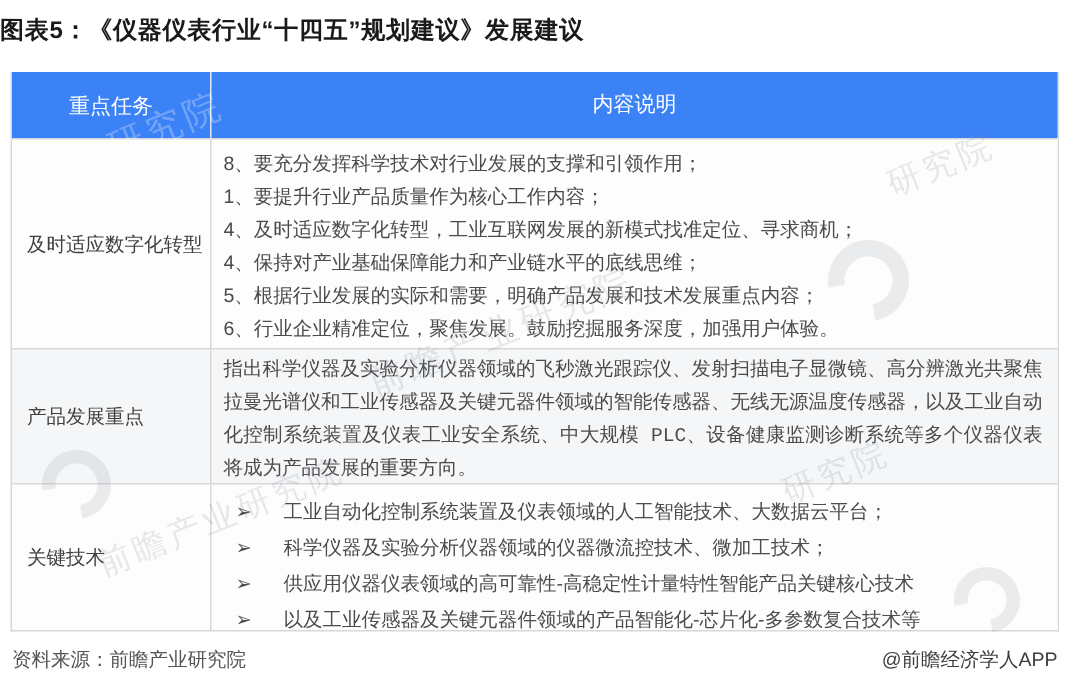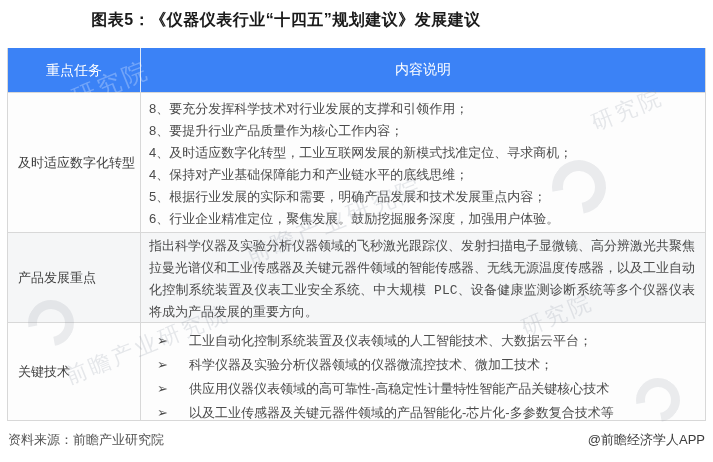--- a/index.html
+++ b/index.html
@@ -1,18 +1,18 @@
 <!DOCTYPE html>
 <html><head>
 <meta charset="utf-8">
 <style>
   html,body{margin:0;padding:0;background:#fff;}
   #stage{position:relative;width:713px;height:462px;background:#ffffff;overflow:hidden;
          font-family:"Liberation Sans","DejaVu Sans",sans-serif;}
-  .title{position:absolute;left:0;top:10px;width:572px;text-align:center;
+  .title{position:absolute;left:0;top:10px;width:572px;
          font-size:16px;font-weight:bold;color:#1a1a1a;letter-spacing:.5px;}
   .tbl{position:absolute;left:7px;top:48px;width:699px;border:1px solid #d8d8d8;border-top:none;
        box-sizing:border-box;background:transparent;}
   .row{display:flex;box-sizing:border-box;}
   .row + .row{border-top:1px solid #d8d8d8;}
   .hdr{height:44px;background:#3b82f6;border:none;}
   .cell-task{width:133px;box-sizing:border-box;border-right:1px solid #d8d8d8;
              display:flex;align-items:center;padding:0 4px 0 10px;
              font-size:13px;color:#3f3f3f;line-height:18px;}
   .hdr .cell-task{border-right:1px solid #dfe9f8;color:#fff;font-size:14px;
@@ -62,21 +62,21 @@
 
     <div class="row hdr">
       <div class="cell-task">重点任务</div>
       <div class="cell-content">内容说明</div>
     </div>
 
     <div class="row r1">
       <div class="cell-task">及时适应数字化转型</div>
       <div class="cell-content">
         <div class="line">8、要充分发挥科学技术对行业发展的支撑和引领作用；</div>
-        <div class="line">8、要提升行业产品质量作为核心工作内容；</div>
+        <div class="line">1、要提升行业产品质量作为核心工作内容；</div>
         <div class="line">4、及时适应数字化转型，工业互联网发展的新模式找准定位、寻求商机；</div>
         <div class="line">4、保持对产业基础保障能力和产业链水平的底线思维；</div>
         <div class="line">5、根据行业发展的实际和需要，明确产品发展和技术发展重点内容；</div>
         <div class="line">6、行业企业精准定位，聚焦发展。鼓励挖掘服务深度，加强用户体验。</div>
       </div>
     </div>
 
     <div class="row r2">
       <div class="cell-task">产品发展重点</div>
       <div class="cell-content">

